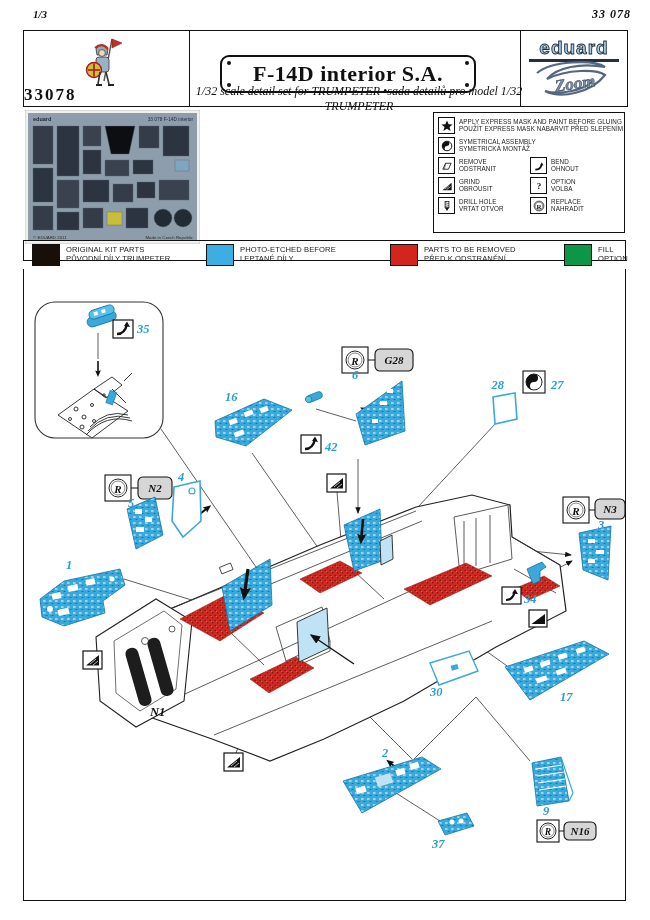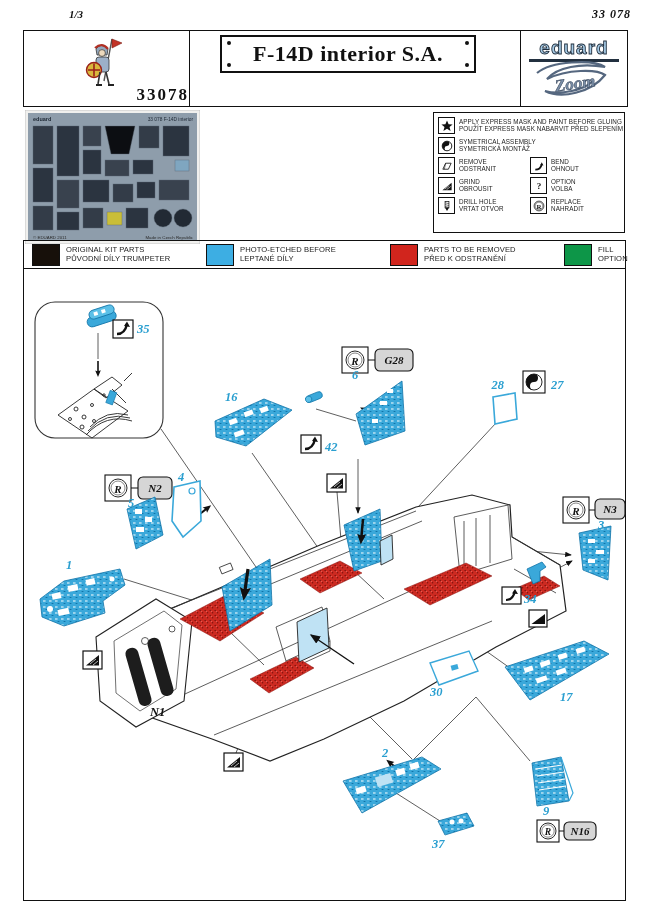--- a/index.html
+++ b/index.html
@@ -1,33 +1,33 @@
 <!DOCTYPE html>
 <html><head>
 <meta charset="utf-8">
 <style>
   html,body{margin:0;padding:0;background:#e9e9e9;}
   .sheet{position:relative;width:650px;height:920px;background:#ffffff;
          font-family:"Liberation Serif",serif;overflow:hidden;
          box-shadow:0 0 4px rgba(0,0,0,.3);}
   .meta{position:absolute;font-weight:bold;font-style:italic;color:#111;}
-  .meta-left{left:33px;top:8px;font-size:11px;margin-left:36px;}
+  .meta-left{left:33px;top:8px;font-size:11px;}
   .meta-right{right:19px;top:7px;font-size:12px;letter-spacing:1px;}
 
   
   .header-box{position:absolute;left:23px;top:30px;width:603px;height:75px;
               border:1.5px solid #111;}
   .knight-cell{position:absolute;left:0;top:0;width:165px;height:100%;
                border-right:1.5px solid #111;}
   .logo-cell{position:absolute;right:0;top:0;width:106px;height:100%;
              border-left:1.5px solid #111;}
-  .cat-box-num{position:absolute;left:0;bottom:1px;width:100%;text-align:right;
+  .cat-box-num{position:absolute;left:0;bottom:1px;width:100%;text-align:left;
                font-size:17px;font-weight:bold;letter-spacing:2px;color:#111;}
-  .title-plate{position:absolute;left:196px;top:4px;width:252px;height:34px;
-               border:2px solid #111;border-radius:0;}
+  .title-plate{position:absolute;left:196px;top:24px;width:252px;height:34px;
+               border:2px solid #111;border-radius:9px;}
   .title-plate .dot{position:absolute;width:4px;height:4px;border-radius:50%;background:#111;}
   .title-plate .d1{left:5px;top:4px}.title-plate .d2{right:5px;top:4px}
   .title-plate .d3{left:5px;bottom:4px}.title-plate .d4{right:5px;bottom:4px}
   .title-text{width:100%;text-align:center;font-size:22px;font-weight:bold;
               line-height:34px;color:#111;letter-spacing:.5px;}
   .subtitle{position:absolute;left:170px;top:53px;width:330px;text-align:center;
             font-size:12px;font-style:italic;color:#111;}
   .eduard-logo{position:absolute;left:8px;top:6px;width:90px;text-align:center;
                font-size:19px;font-weight:bold;letter-spacing:1px;color:#a6cbe6;
                -webkit-text-stroke:0.9px #22303f;border-bottom:3px solid #22303f;
@@ -42,21 +42,21 @@
   .sym-entry{display:flex;align-items:flex-start;}
   .sym-entry.wide{grid-column:1 / span 2;}
   .sym-icon{flex:0 0 auto;width:15px;height:15px;border:1.1px solid #111;
             display:flex;align-items:center;justify-content:center;margin-right:4px;
             background:#fff;}
   .sym-text{font-size:6.3px;line-height:1.12;color:#222;letter-spacing:.1px;
             padding-top:1px;}
   .sym-text div{white-space:nowrap;}
 
   
-  .color-legend{position:absolute;left:23px;top:240px;width:603px;height:29px;
+  .color-legend{position:absolute;left:23px;top:240px;width:603px;height:21px;
                 border:1.2px solid #111;box-sizing:border-box;
                 font-family:"Liberation Sans",sans-serif;}
   .cl-item{position:absolute;top:3px;display:flex;align-items:center;}
   .cl-swatch{width:26px;height:20px;border:1.5px solid #111;margin-right:6px;flex:0 0 auto;}
   .cl-text{font-size:7.6px;line-height:1.18;color:#1a1a1a;letter-spacing:.1px;}
 
   
   .main-frame{position:absolute;left:23px;top:269px;width:603px;height:632px;
               border-left:1.2px solid #111;border-right:1.2px solid #111;
               border-bottom:1.2px solid #111;box-sizing:border-box;}
@@ -95,20 +95,21 @@
       <div class="cat-box-num">33078</div>
     </div>
 
     <div class="title-plate">
       <span class="dot d1"></span>
         <span class="dot d2"></span>
         <span class="dot d3"></span>
         <span class="dot d4"></span>
       <div class="title-text">F-14D interior S.A.</div>
     </div>
+    <div class="subtitle">1/32 scale detail set for TRUMPETER •sada detailů pro model 1/32 TRUMPETER</div>
 
     <div class="logo-cell">
       <div class="eduard-logo">eduard</div>
       <svg width="88" height="44" style="position:absolute;left:10px;top:28px" viewBox="0 0 88 44">
         <path d="M6,14 C20,2 62,0 74,8 C50,4 26,8 16,20 C36,10 66,10 74,16 C60,34 30,40 14,32 C28,36 52,32 62,22" fill="none" stroke="#55677f" stroke-width="2.2"></path>
         <text x="24" y="30" font-family="Liberation Serif, serif" font-style="italic" font-weight="bold" font-size="17" fill="#7b8fa8" stroke="#38465a" stroke-width=".5" transform="rotate(-8 44 26)">Zoom</text>
       </svg>
     </div>
   </div>
 

